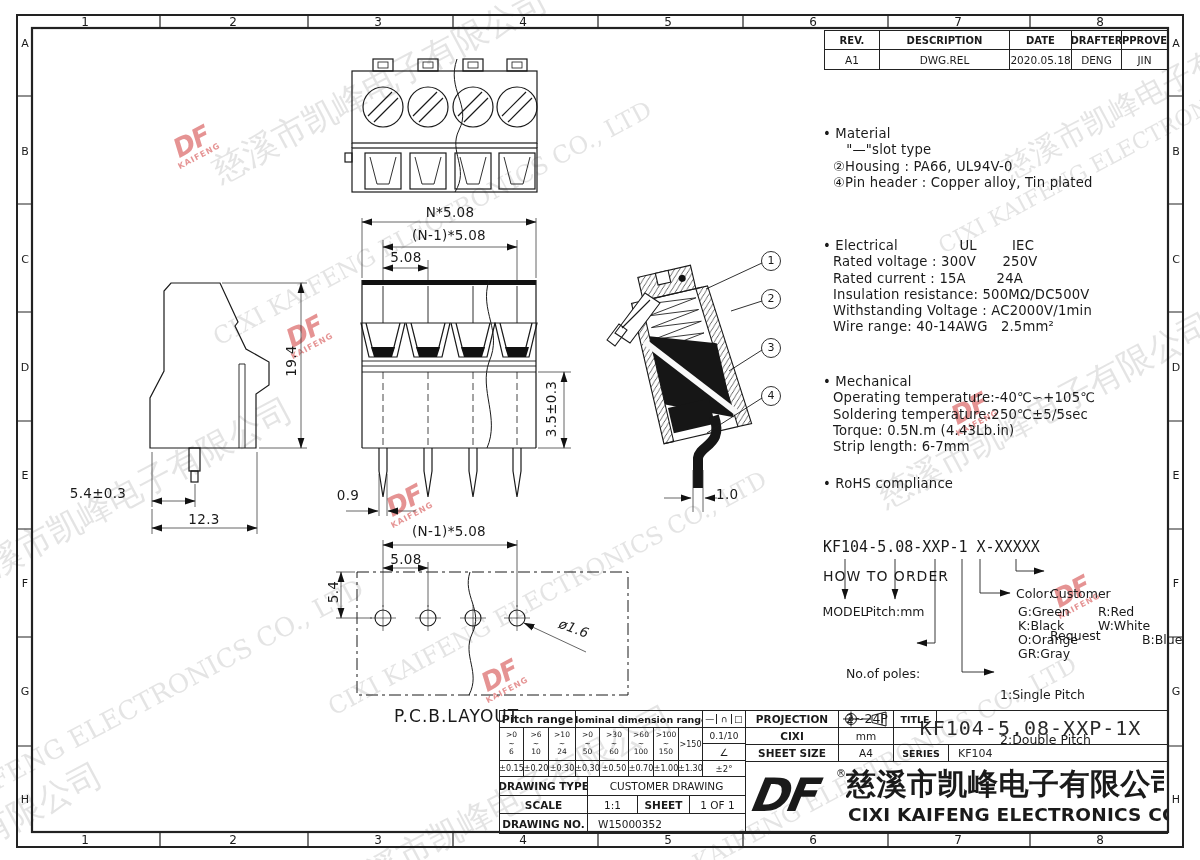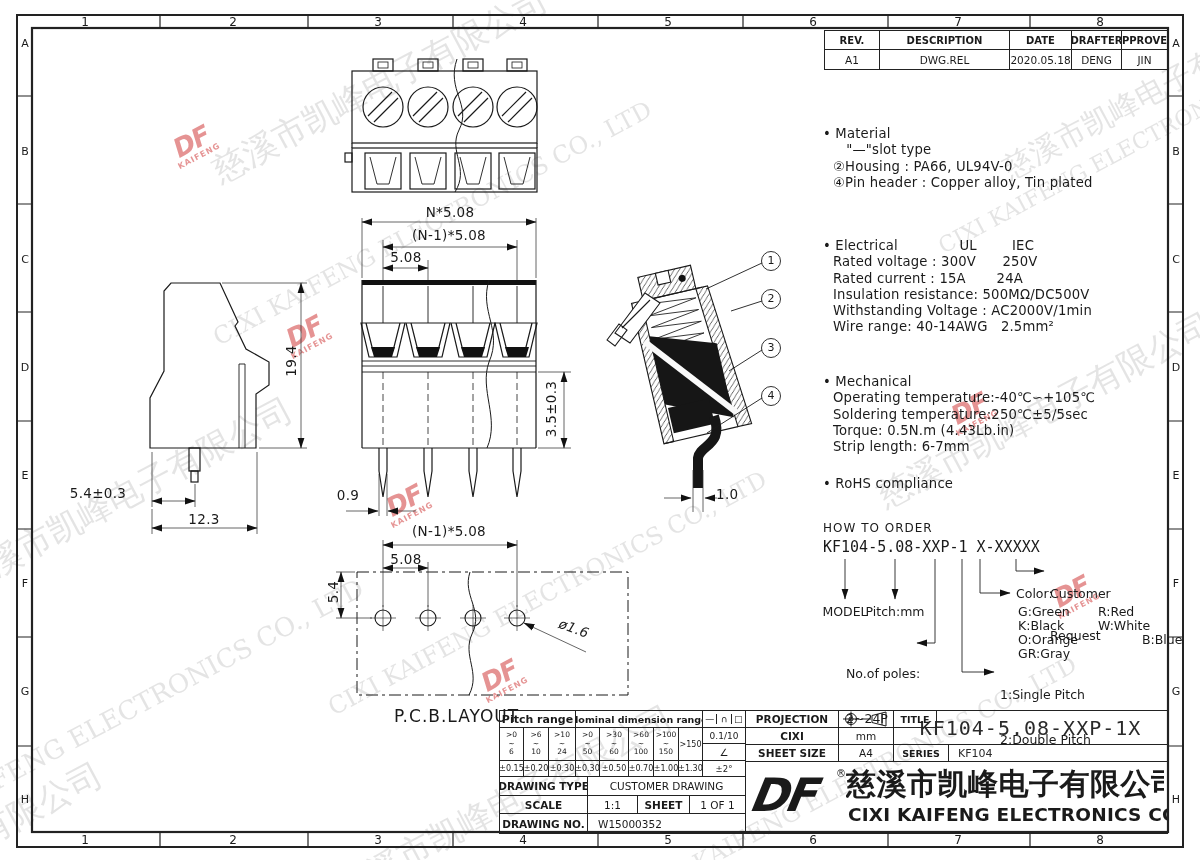--- a/index.html
+++ b/index.html
@@ -31,21 +31,21 @@
   
   .spec{position:absolute;z-index:3;}
   .spec div{white-space:pre;font-size:13.2px;line-height:16.3px;letter-spacing:.2px;}
   .spec .ind{padding-left:10px;}
   
   .ord{position:absolute;z-index:3;font-size:12.5px;white-space:pre;line-height:15px;}
   .code{
     font-family:"DejaVu Sans Mono", monospace;font-size:15px;
     text-underline-offset:3px;
   }
-  .hto-title{font-size:12px;letter-spacing:1px;}
+  .hto-title{font-size:14px;letter-spacing:1px;margin-top:47px;}
   
   .revtbl{
     position:absolute;left:824px;top:30px;z-index:3;
     display:grid;grid-template-columns:55px 130px 62px 50px 45px;grid-auto-rows:19px;
     border:1.5px solid #222;box-sizing:border-box;background:rgba(255,255,255,.0);
   }
   .revtbl div{
     border-right:1px solid #222;border-bottom:1px solid #222;box-sizing:border-box;
     display:flex;align-items:center;justify-content:center;font-size:10.5px;overflow:hidden;
   }

